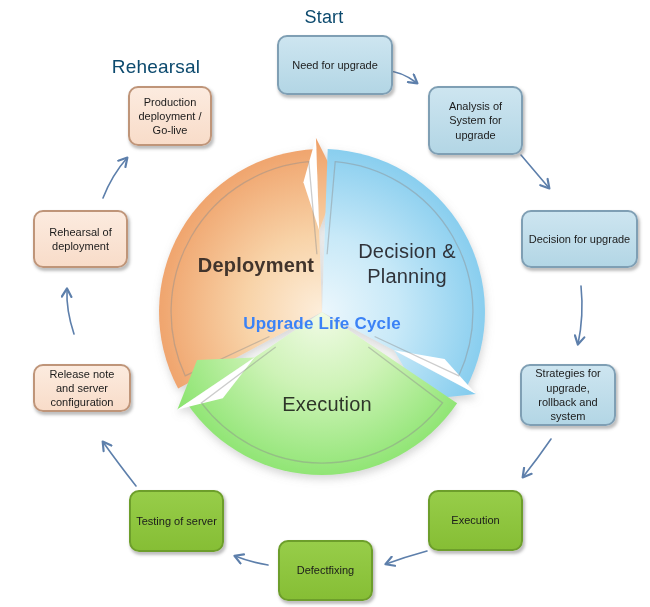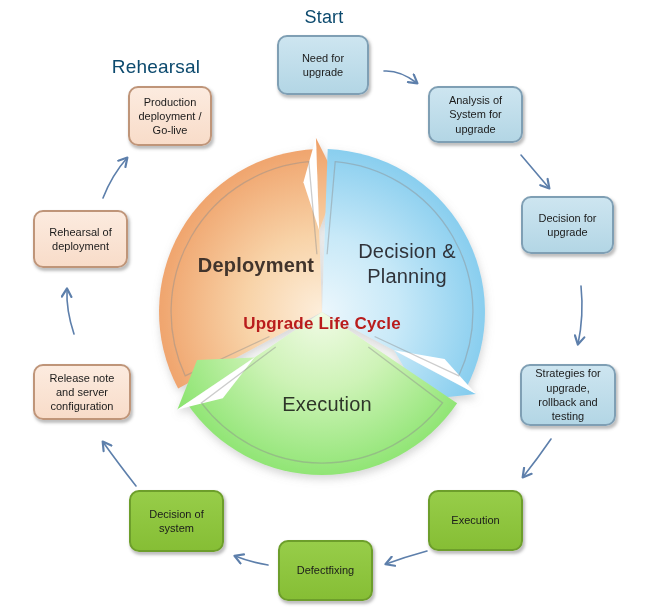--- a/index.html
+++ b/index.html
@@ -14,21 +14,21 @@
     font-size:18px; letter-spacing:0.2px;
   }
   .seg-label {
     position:absolute; text-align:center; font-size:20px; line-height:1.25;
     color:#30333a; letter-spacing:0.2px;
   }
   .seg-label.deployment { color:#41342c;font-weight:bold; }
   .seg-label.execution  { color:#2e3629; }
   .center-title {
     position:absolute; text-align:center; font-size:17px; font-weight:bold;
-    color:#b91c1c; letter-spacing:0.2px;
+    color:#3b82f6; letter-spacing:0.2px;
   }
   .box {
     position:absolute; box-sizing:border-box; border-radius:10px;
     display:flex; align-items:center; justify-content:center; text-align:center;
     font-size:11px; line-height:1.3; color:#1b1b1b; padding:3px 5px;
     box-shadow:1.5px 2.5px 3px rgba(110,110,110,0.45);
   }
   .box.blue  { background:linear-gradient(180deg,#cde5f0 0%,#b3d6e5 100%); border:2px solid #7f9fb4; }
   .box.green { background:linear-gradient(180deg,#97cd49 0%,#86be35 100%); border:2px solid #6d9e2b; }
   .box.peach { background:linear-gradient(180deg,#fcebdf 0%,#f8dcc9 100%); border:2px solid #bf9579; }
@@ -101,49 +101,49 @@
   </svg>
 
   <div class="seg-label deployment" style="left:190px; top:253px; width:132px;">Deployment</div>
   <div class="seg-label" style="left:342px; top:239px; width:130px;">Decision &amp; Planning</div>
   <div class="seg-label execution" style="left:262px; top:392px; width:130px;">Execution</div>
   <div class="center-title" style="left:222px; top:314px; width:200px;">Upgrade Life Cycle</div>
 
   <div class="flow-label" style="left:277px; top:7px; width:94px;">Start</div>
   <div class="flow-label" style="left:100px; top:56px; width:112px; font-size:19px;">Rehearsal</div>
 
-  <div class="box blue" style="left:277px; top:35px;  width:92px; height:60px;">
+  <div class="box blue" style="left:277px; top:35px;  width:116px; height:60px;">
     <span>Need for upgrade</span>
     </div>
 
-  <div class="box blue" style="left:428px; top:86px;  width:95px; height:57px;">
+  <div class="box blue" style="left:428px; top:86px;  width:95px; height:69px;">
     <span>Analysis of System for upgrade</span>
     </div>
 
-  <div class="box blue" style="left:521px; top:196px; width:93px; height:58px;">
+  <div class="box blue" style="left:521px; top:210px; width:117px; height:58px;">
     <span>Decision for upgrade</span>
     </div>
 
   <div class="box blue" style="left:520px; top:364px; width:96px; height:62px;">
-    <span>Strategies for upgrade, rollback and testing</span>
+    <span>Strategies for upgrade, rollback and system</span>
     </div>
 
   <div class="box green" style="left:428px; top:490px; width:95px; height:61px;">
     <span>Execution</span>
     </div>
 
   <div class="box green" style="left:278px; top:540px; width:95px; height:61px;">
     <span>Defectfixing</span>
     </div>
 
   <div class="box green" style="left:129px; top:490px; width:95px; height:62px;">
-    <span>Decision of system</span>
+    <span>Testing of server</span>
     </div>
 
-  <div class="box peach" style="left:33px;  top:364px; width:98px; height:56px;">
+  <div class="box peach" style="left:33px;  top:364px; width:98px; height:48px;">
     <span>Release note and server configuration</span>
     </div>
 
   <div class="box peach" style="left:33px;  top:210px; width:95px; height:58px;">
     <span>Rehearsal of deployment</span>
     </div>
 
   <div class="box peach" style="left:128px; top:86px;  width:84px; height:60px;">
     <span>Production deployment / Go-live</span>
     </div>

